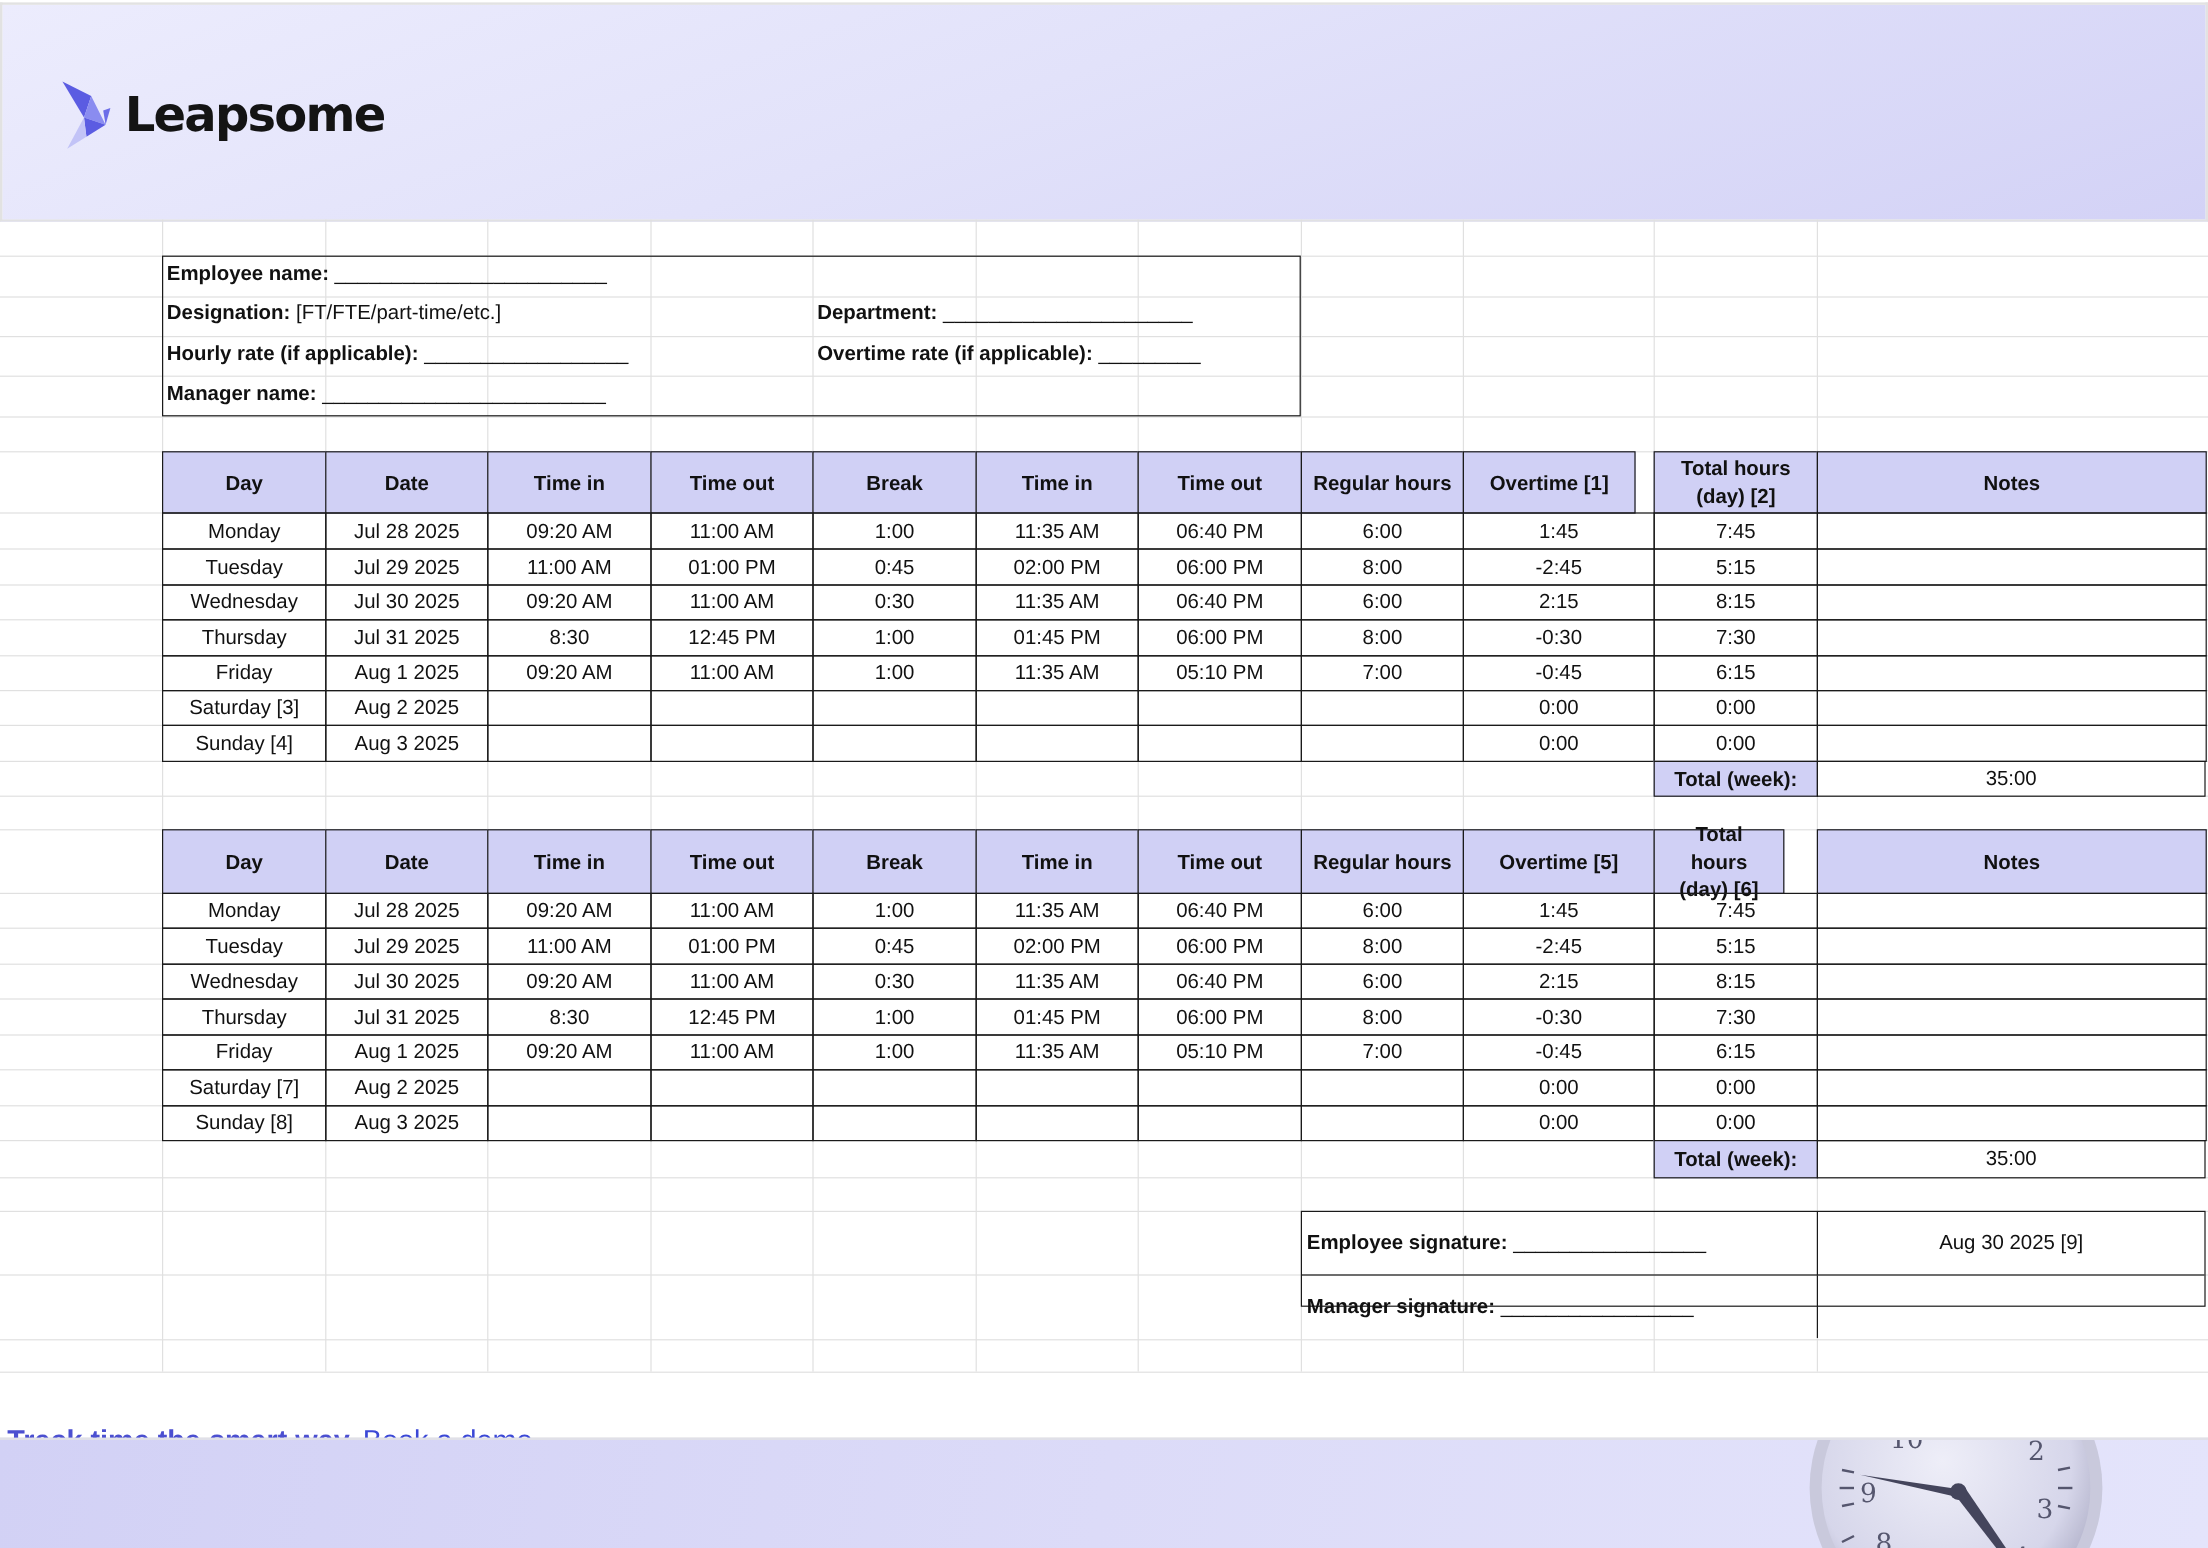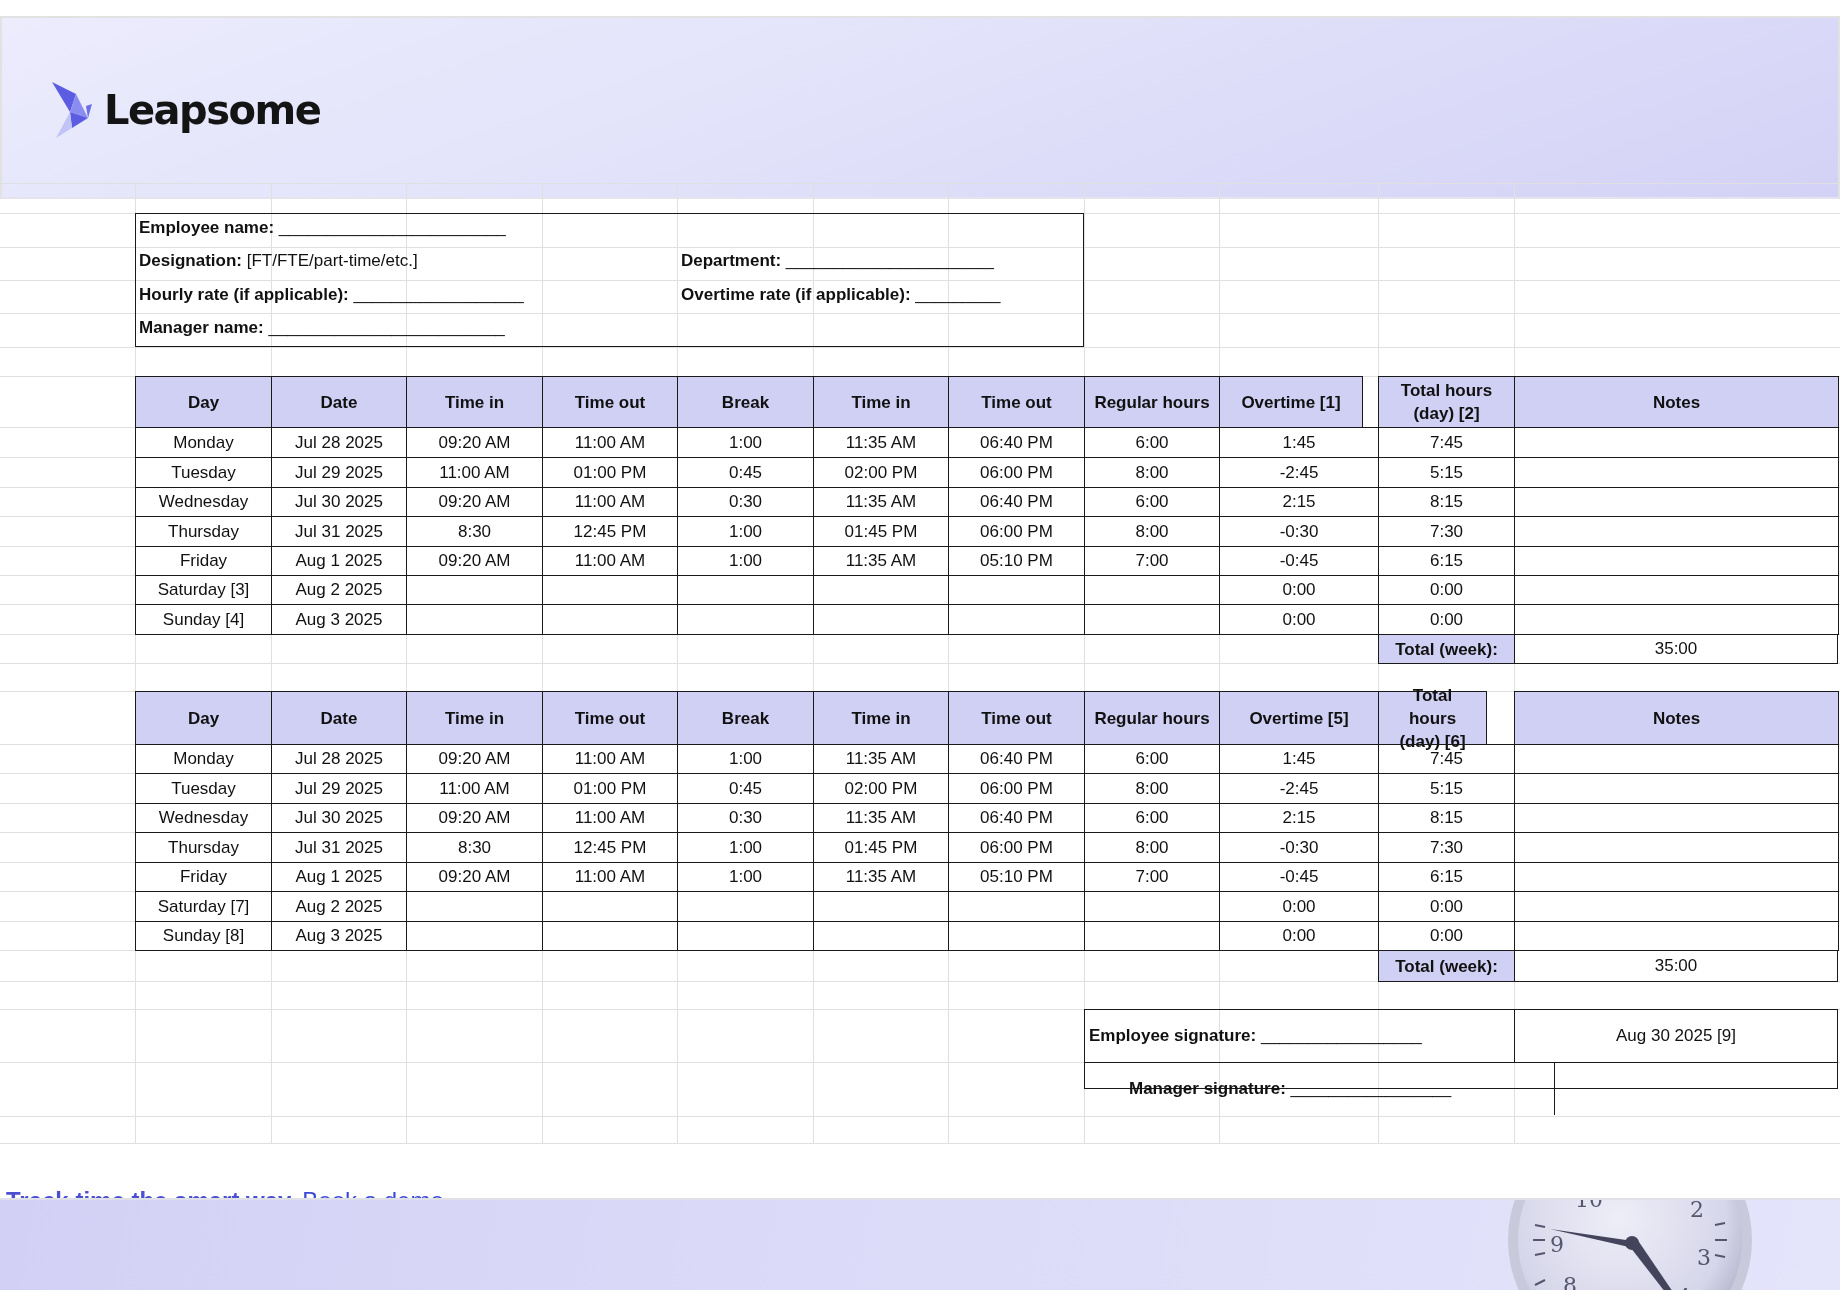--- a/index.html
+++ b/index.html
@@ -1,19 +1,19 @@
 <!DOCTYPE html>
 <html><head>
 <meta charset="utf-8">
 <style>
   html, body { margin:0; padding:0; }
   body { width:1840px; height:1290px; position:relative; overflow:hidden; background:#ffffff;
          font-family:"Liberation Sans", "DejaVu Sans", sans-serif; color:#111; }
   .abs { position:absolute; box-sizing:border-box; }
-  .header-band { left:0; top:16px; width:1840px; height:183px;
+  .header-band { left:0; top:2px; width:1840px; height:183px;
     background:linear-gradient(160deg,#ececfd 0%,#e2e2fa 45%,#d3d2f6 100%);
     border-top:2px solid #e2e2e2; border-left:2px solid #e2e2e2; border-right:2px solid #e2e2e2; border-bottom:2px solid #e4e4ee; }
   .logo { left:48px; top:62px; height:60px; display:flex; align-items:center; }
   .logo-text { font-family:"DejaVu Sans", sans-serif; font-weight:bold; font-size:40px; letter-spacing:-1.5px; color:#141414; margin-left:10px; }
   .title { right:50px; top:40px; height:110px; display:flex; align-items:center; font-family:"Liberation Serif","DejaVu Serif", serif; font-size:90px; font-weight:bold; letter-spacing:-1px; }
   .title .it { font-style:italic; color:#5b5ce2; margin-right:22px; }
   .title .rg { color:#14141f; }
   .gridline-v { width:1px; background:#e0e0e0; }
   .gridline-h { height:1px; background:#e0e0e0; }
   .cell { position:absolute; box-sizing:border-box; display:flex; align-items:center; justify-content:center;
@@ -302,21 +302,21 @@
       <div class="cell hdr bordered" style="left: 1378px; top: 950px; width: 137px; height: 32px;">Total (week):</div>
       <div class="cell bordered" style="left: 1514px; top: 950px; width: 324px; height: 32px;">35:00</div>
     </div>
   </div>
 
 <div class="abs sig-box" style="left:1084px; top:1009px; width:754px; height:80px;">
   <div class="cell" style="left:0; top:0; width:430px; height:53px; justify-content:flex-start; padding-left:4px; border-right:1px solid #1a1a1a; border-bottom:1px solid #1a1a1a;">
     <b>Employee signature:</b>&nbsp;<span>_________________</span>
   </div>
   <div class="cell" style="left:430px; top:0; width:322px; height:53px; border-bottom:1px solid #1a1a1a;">Aug 30 2025 [9]</div>
-  <div class="cell" style="left:0; top:53px; width:430px; height:52px; justify-content:flex-start; padding-left:4px; border-right:1px solid #1a1a1a;margin-left:40px;">
+  <div class="cell" style="left:0; top:53px; width:430px; height:52px; justify-content:flex-start; padding-left:4px; border-right:1px solid #1a1a1a;">
     <b>Manager signature:</b>&nbsp;<span>_________________</span>
   </div>
 </div>
 
 <div class="abs footer-text">
   <b>Track time the smart way.</b>
   <a>Book a demo</a>
 </div>
 
 <div class="abs bottom-band">

